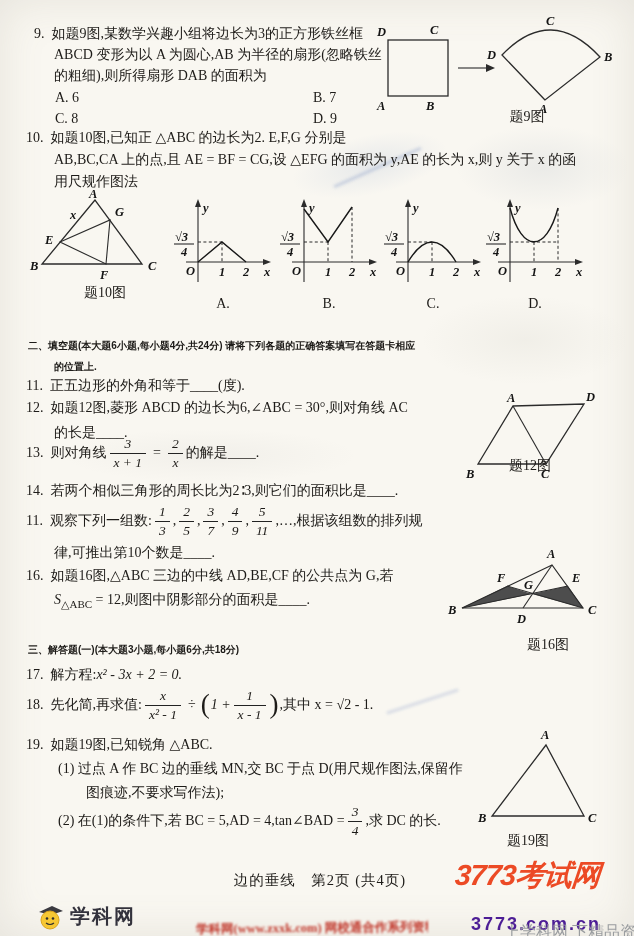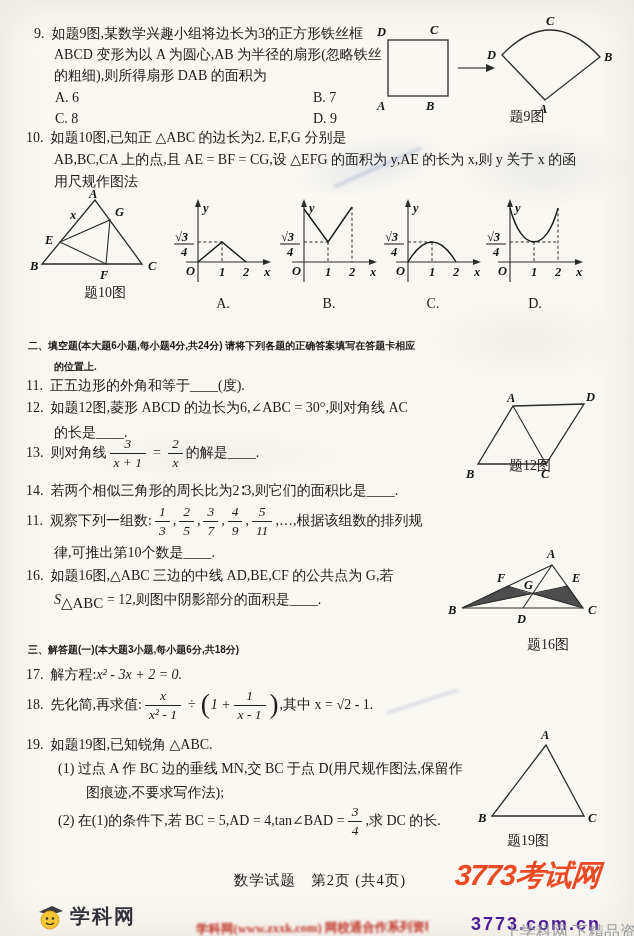--- a/index.html
+++ b/index.html
@@ -32,21 +32,21 @@
   .brand1{font-family:"Liberation Sans",sans-serif;font-style:italic;font-weight:800;
           font-size:29px;color:#ec4a25;letter-spacing:-1px;transform:skewX(-5deg)}
   .brand2{font-family:"Liberation Sans",sans-serif;font-weight:700;font-size:18px;
           color:#4c1d95;letter-spacing:2px;margin:18px 0 0 16px}
   .xkw{display:flex;align-items:center;gap:4px}
   .xkw-text{font-family:"Liberation Sans",sans-serif;font-weight:800;font-size:20px;
             color:#33323c;letter-spacing:2px}
   .rednote{font-size:12.5px;font-weight:700;color:#c23a2e;filter:blur(.9px);white-space:nowrap;
            overflow:hidden;width:232px;transform:rotate(-.6deg)}
   .graynote{font-size:16px;color:#9a9da0;filter:blur(.7px);white-space:nowrap}
-  sub{font-size:15px}
+  sub{font-size:11px}
 </style>
 </head>
 <body>
 
 <div class="page">
 
   <div class="stain" style="left:455px;top:125px;width:175px;height:85px;background:radial-gradient(ellipse at center,rgba(130,145,165,.12),rgba(130,145,165,0) 70%)"></div>
   <div class="stain" style="left:290px;top:135px;width:160px;height:60px;transform:rotate(-12deg);background:radial-gradient(ellipse,rgba(110,140,190,.13),rgba(110,140,190,0) 70%)"></div>
   <div class="stain" style="left:330px;top:166px;width:95px;height:3px;background:rgba(90,120,180,.28);filter:blur(1.6px);transform:rotate(-24deg)"></div>
   <div class="stain" style="left:385px;top:700px;width:75px;height:3px;background:rgba(90,120,180,.22);filter:blur(1.5px);transform:rotate(-18deg)"></div>
@@ -308,21 +308,21 @@
   </div>
 
   <svg class="abs" style="left:468px;top:726px" width="140" height="102">
     <polygon points="78,19 24,90 116,90" class="shape"></polygon>
     <text x="73" y="13">A</text>
     <text x="10" y="96">B</text>
     <text x="120" y="96">C</text>
   </svg>
   <div class="caption" style="left:468px;top:832px;width:120px">题19图</div>
 
-  <div class="abs footer-center" style="left:160px;top:871px;width:320px;text-align:center">数学试题　第2页 (共4页)</div>
+  <div class="abs footer-center" style="left:160px;top:871px;width:320px;text-align:center">边的垂线　第2页 (共4页)</div>
 
   <div class="abs" style="left:455px;top:856px">
     <div class="brand1">3773考试网</div>
     <div class="brand2">3773.com.cn</div>
   </div>
 
   <div class="abs xkw" style="left:36px;top:903px">
     <svg width="30" height="27">
       <polygon points="3,9 16,3 27,8 15,12" fill="#3a3a40"></polygon>
       <circle cx="14" cy="17" r="9" fill="#f6c733" stroke="#d9a31f" stroke-width="1"></circle>

